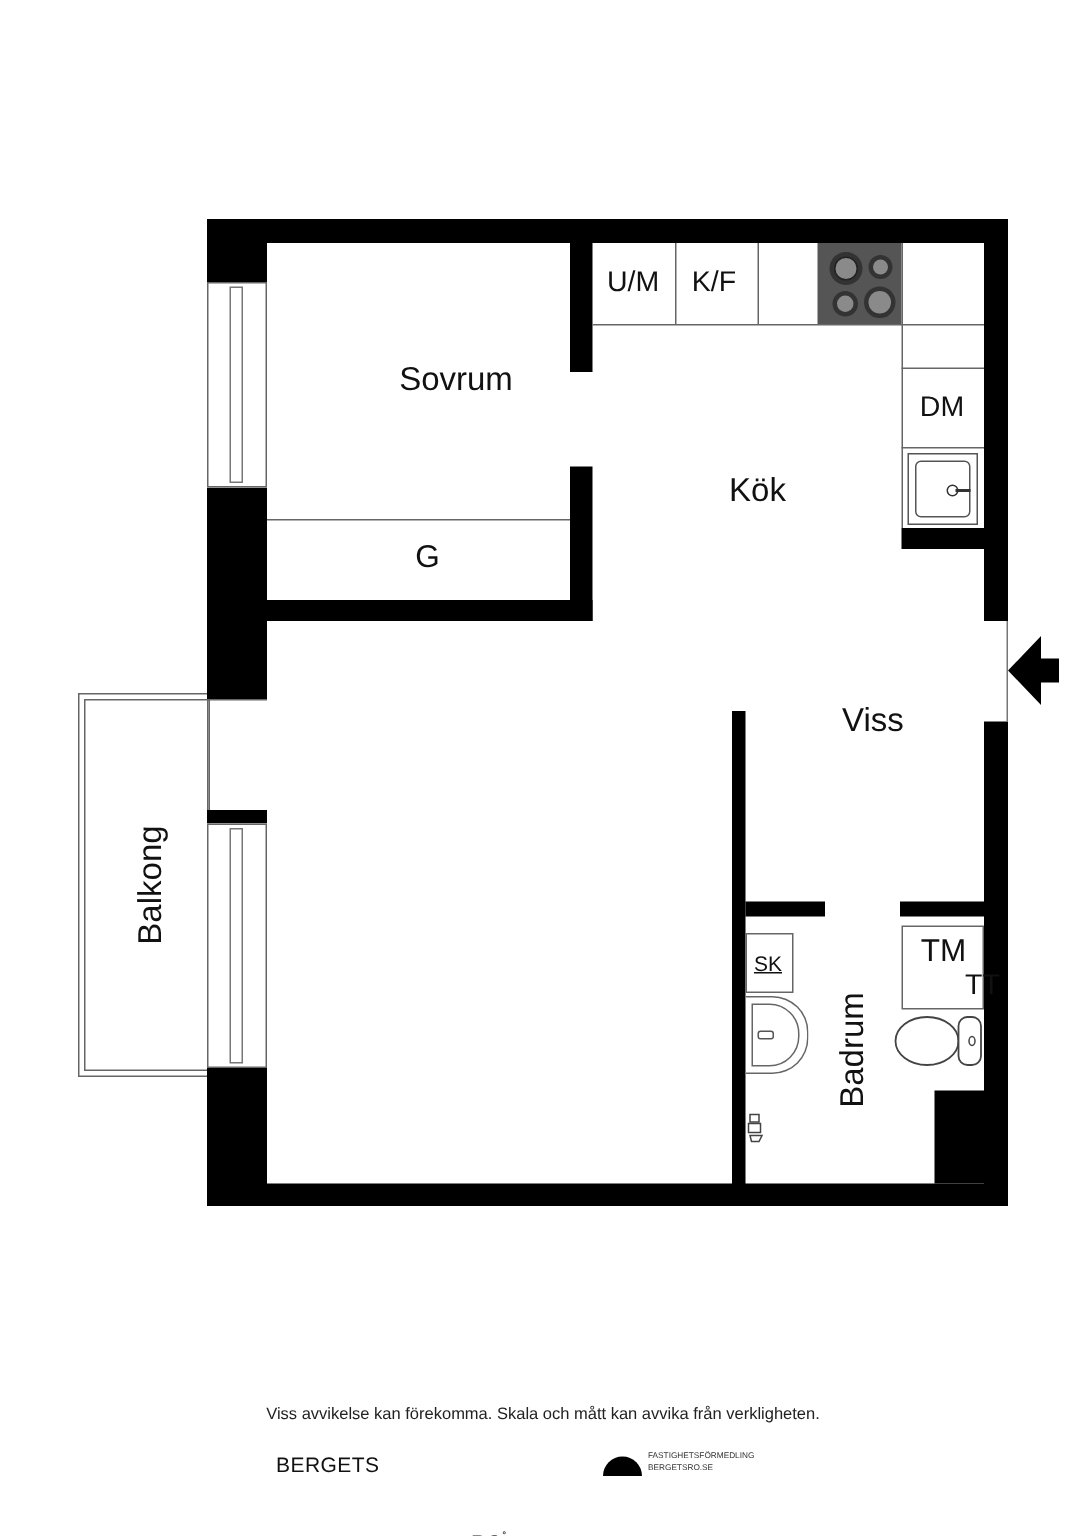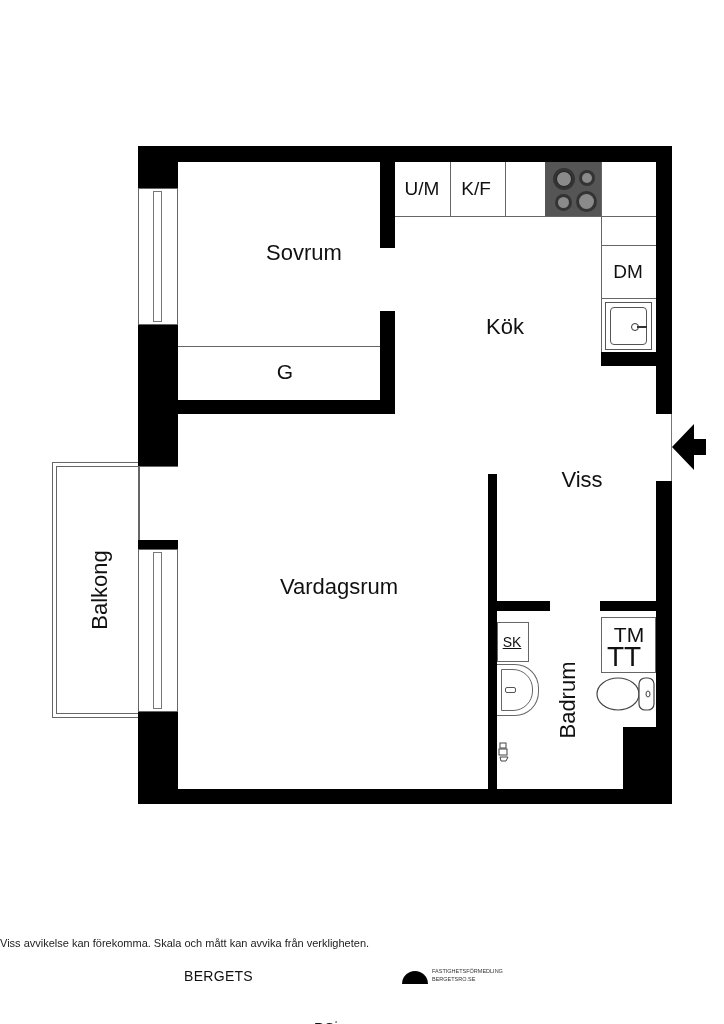--- a/index.html
+++ b/index.html
@@ -114,36 +114,35 @@
   <div class="abs" style="left:498px;top:742px;width:12px;height:20px;">
     <svg width="12" height="20" viewBox="0 0 12 20">
         <rect x="2" y="1" width="6" height="5" fill="none" stroke="#444"></rect>
         <rect x="1" y="7" width="8" height="6" fill="none" stroke="#444"></rect>
         <path d="M2 15 L10 15 L8 19 L3 19 Z" fill="none" stroke="#444"></path>
       </svg>
   </div>
 
   <div class="abs" style="left:601px;top:617px;width:55px;height:56px;border:1px solid #666;box-sizing:border-box;"></div>
   <div class="label fix" style="left:629px;top:634px;transform:translate(-50%,-50%);font-size:21px;line-height:1;">TM</div>
-  <div class="label fix" style="left:624px;top:657px;transform:translate(-50%,-50%);font-size:28px;line-height:1;">TT</div>
+  <div class="label fix" style="left:655px;top:657px;transform:translate(-50%,-50%);font-size:19px;line-height:1;">TT</div>
 
   <div class="abs" style="left:596px;top:676px;width:60px;height:36px;">
     <svg width="60" height="36" viewBox="0 0 60 36">
         <ellipse cx="22" cy="18" rx="21" ry="16" fill="#fff" stroke="#444" stroke-width="1.2"></ellipse>
         <rect x="43" y="2" width="15" height="32" rx="6" fill="#fff" stroke="#444" stroke-width="1.2"></rect>
         <ellipse cx="52" cy="18" rx="2" ry="3" fill="none" stroke="#444"></ellipse>
       </svg>
   </div>
 
   <div class="label room" style="left:568px;top:700px;transform:translate(-50%,-50%) rotate(-90deg);">Badrum</div>
 
-  <div class="label room" style="left:339px;top:587px;transform:translate(-50%,-50%);">Vardagsrum</div>
 </div>
 
-<div class="abs footer-text" style="left:0;width:724px;top:937px;text-align:left;">Viss avvikelse kan förekomma. Skala och mått kan avvika från verkligheten.</div>
+<div class="abs footer-text" style="left:0;width:724px;top:937px;text-align:center;">Viss avvikelse kan förekomma. Skala och mått kan avvika från verkligheten.</div>
 
 <div class="abs" style="left:184px;top:968px;font-size:14px;letter-spacing:0.3px;">BERGETS</div>
 <div class="abs" style="left:314px;top:1020px;font-size:14px;">
   <span>RO</span><sup style="font-size:8px;">˚</sup>
 </div>
 <div class="abs" style="left:402px;top:971px;width:26px;height:13px;background:#000;border-radius:13px 13px 0 0;"></div>
 <div class="abs" style="left:432px;top:968px;font-size:5.5px;color:#333;">FASTIGHETSFÖRMEDLING</div>
 <div class="abs" style="left:432px;top:976px;font-size:5.5px;color:#333;">BERGETSRO.SE</div>
 
 </body></html>

